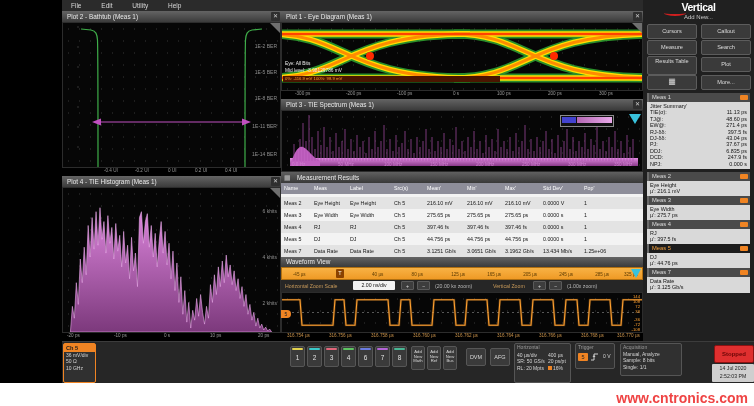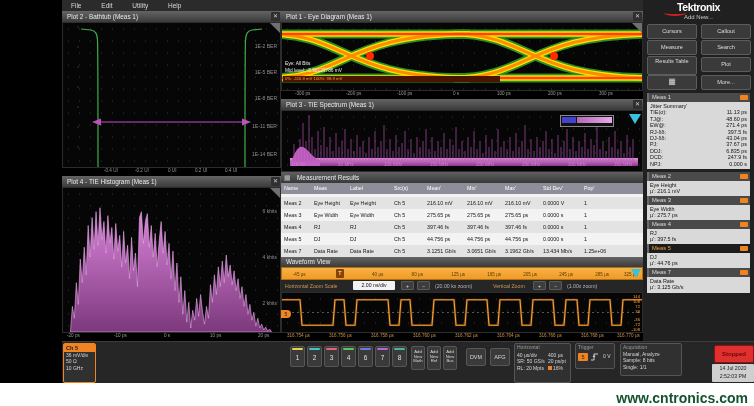--- a/index.html
+++ b/index.html
@@ -86,21 +86,21 @@
   .stoppedbtn{position:absolute;background:#df2f2f;border:1px solid #8a1212;border-radius:2px;
               color:#6b0606;font-weight:bold;font-size:6px;text-align:center;line-height:16px;}
   .dtbox{position:absolute;background:#cfcfcf;color:#222;font-size:5.2px;line-height:7.5px;
          text-align:center;border-radius:1px;padding-top:1px;box-sizing:border-box;}
   .trgsrc{position:absolute;width:10px;height:8px;background:#f08423;color:#222;font-size:5.5px;
           line-height:8px;text-align:center;border-radius:1px;}
   
   .caption{left:0;top:383px;width:754px;height:23px;background:#ffffff;}
   .captext{position:absolute;left:0;top:3px;width:754px;text-align:center;color:#555;font-size:10px;
            font-family:"DejaVu Sans",sans-serif;}
-  .wmark{position:absolute;right:6px;top:7px;color:#14532d;font-size:14px;font-weight:bold;
+  .wmark{position:absolute;right:6px;top:7px;color:#ef4444;font-size:14px;font-weight:bold;
          font-family:"Liberation Sans",sans-serif;}
 </style>
 </head>
 <body>
 
 <div class="screen">
 
   <div class="abs menubar">
     <span>File</span>
     <span>Edit</span>
@@ -399,21 +399,21 @@
       <span style="left:174px;">316.762 µs</span>
       <span style="left:216px;">316.764 µs</span>
       <span style="left:258px;">316.766 µs</span>
       <span style="left:300px;">316.768 µs</span>
       <span style="left:336px;">316.770 µs</span>
     </div>
   </div>
 
   <div class="abs sidebar">
     <div class="abs logo">
-      <span>Tektronix</span>
+      <span>Vertical</span>
       <span class="sw"></span>
     </div>
     <div class="abs addnew">Add New...</div>
 
     <div class="sbtn" style="left:4px;top:24px;">Cursors</div>
     <div class="sbtn" style="left:58px;top:24px;">Callout</div>
     <div class="sbtn" style="left:4px;top:40px;">Measure</div>
     <div class="sbtn" style="left:58px;top:40px;">Search</div>
     <div class="sbtn tall" style="left:4px;top:56px;">Results Table</div>
     <div class="sbtn" style="left:58px;top:57px;">Plot</div>

